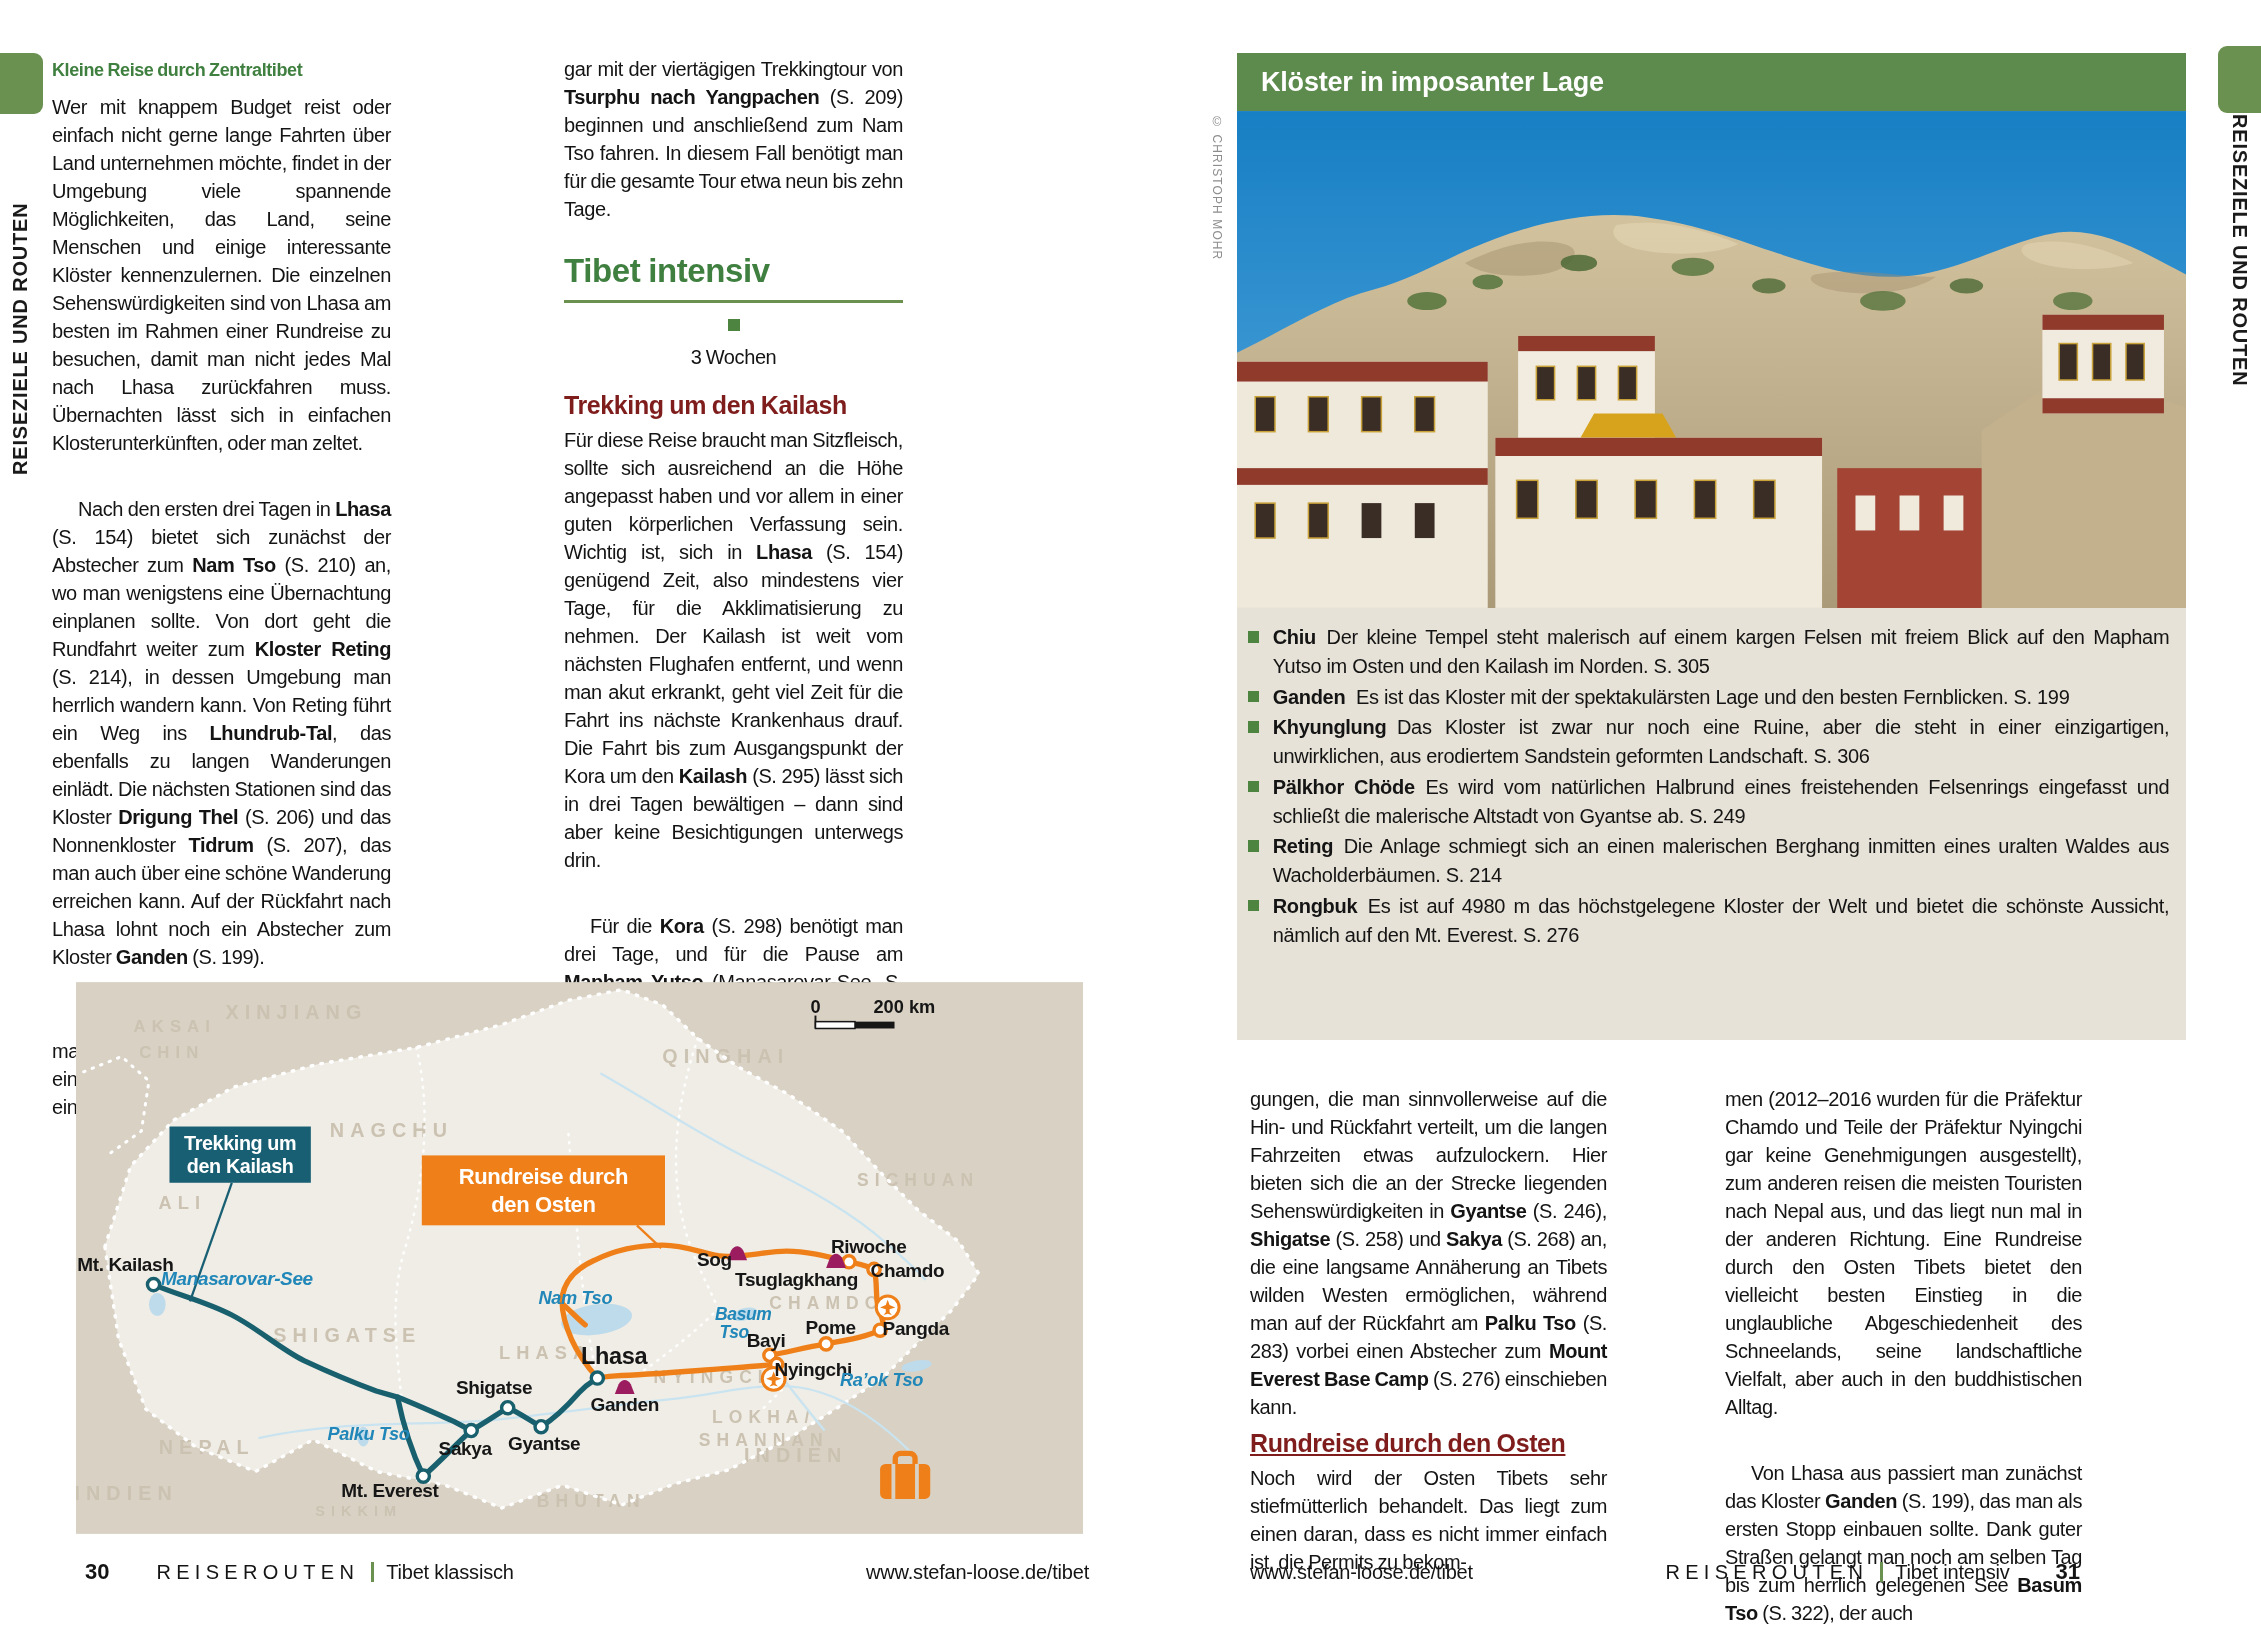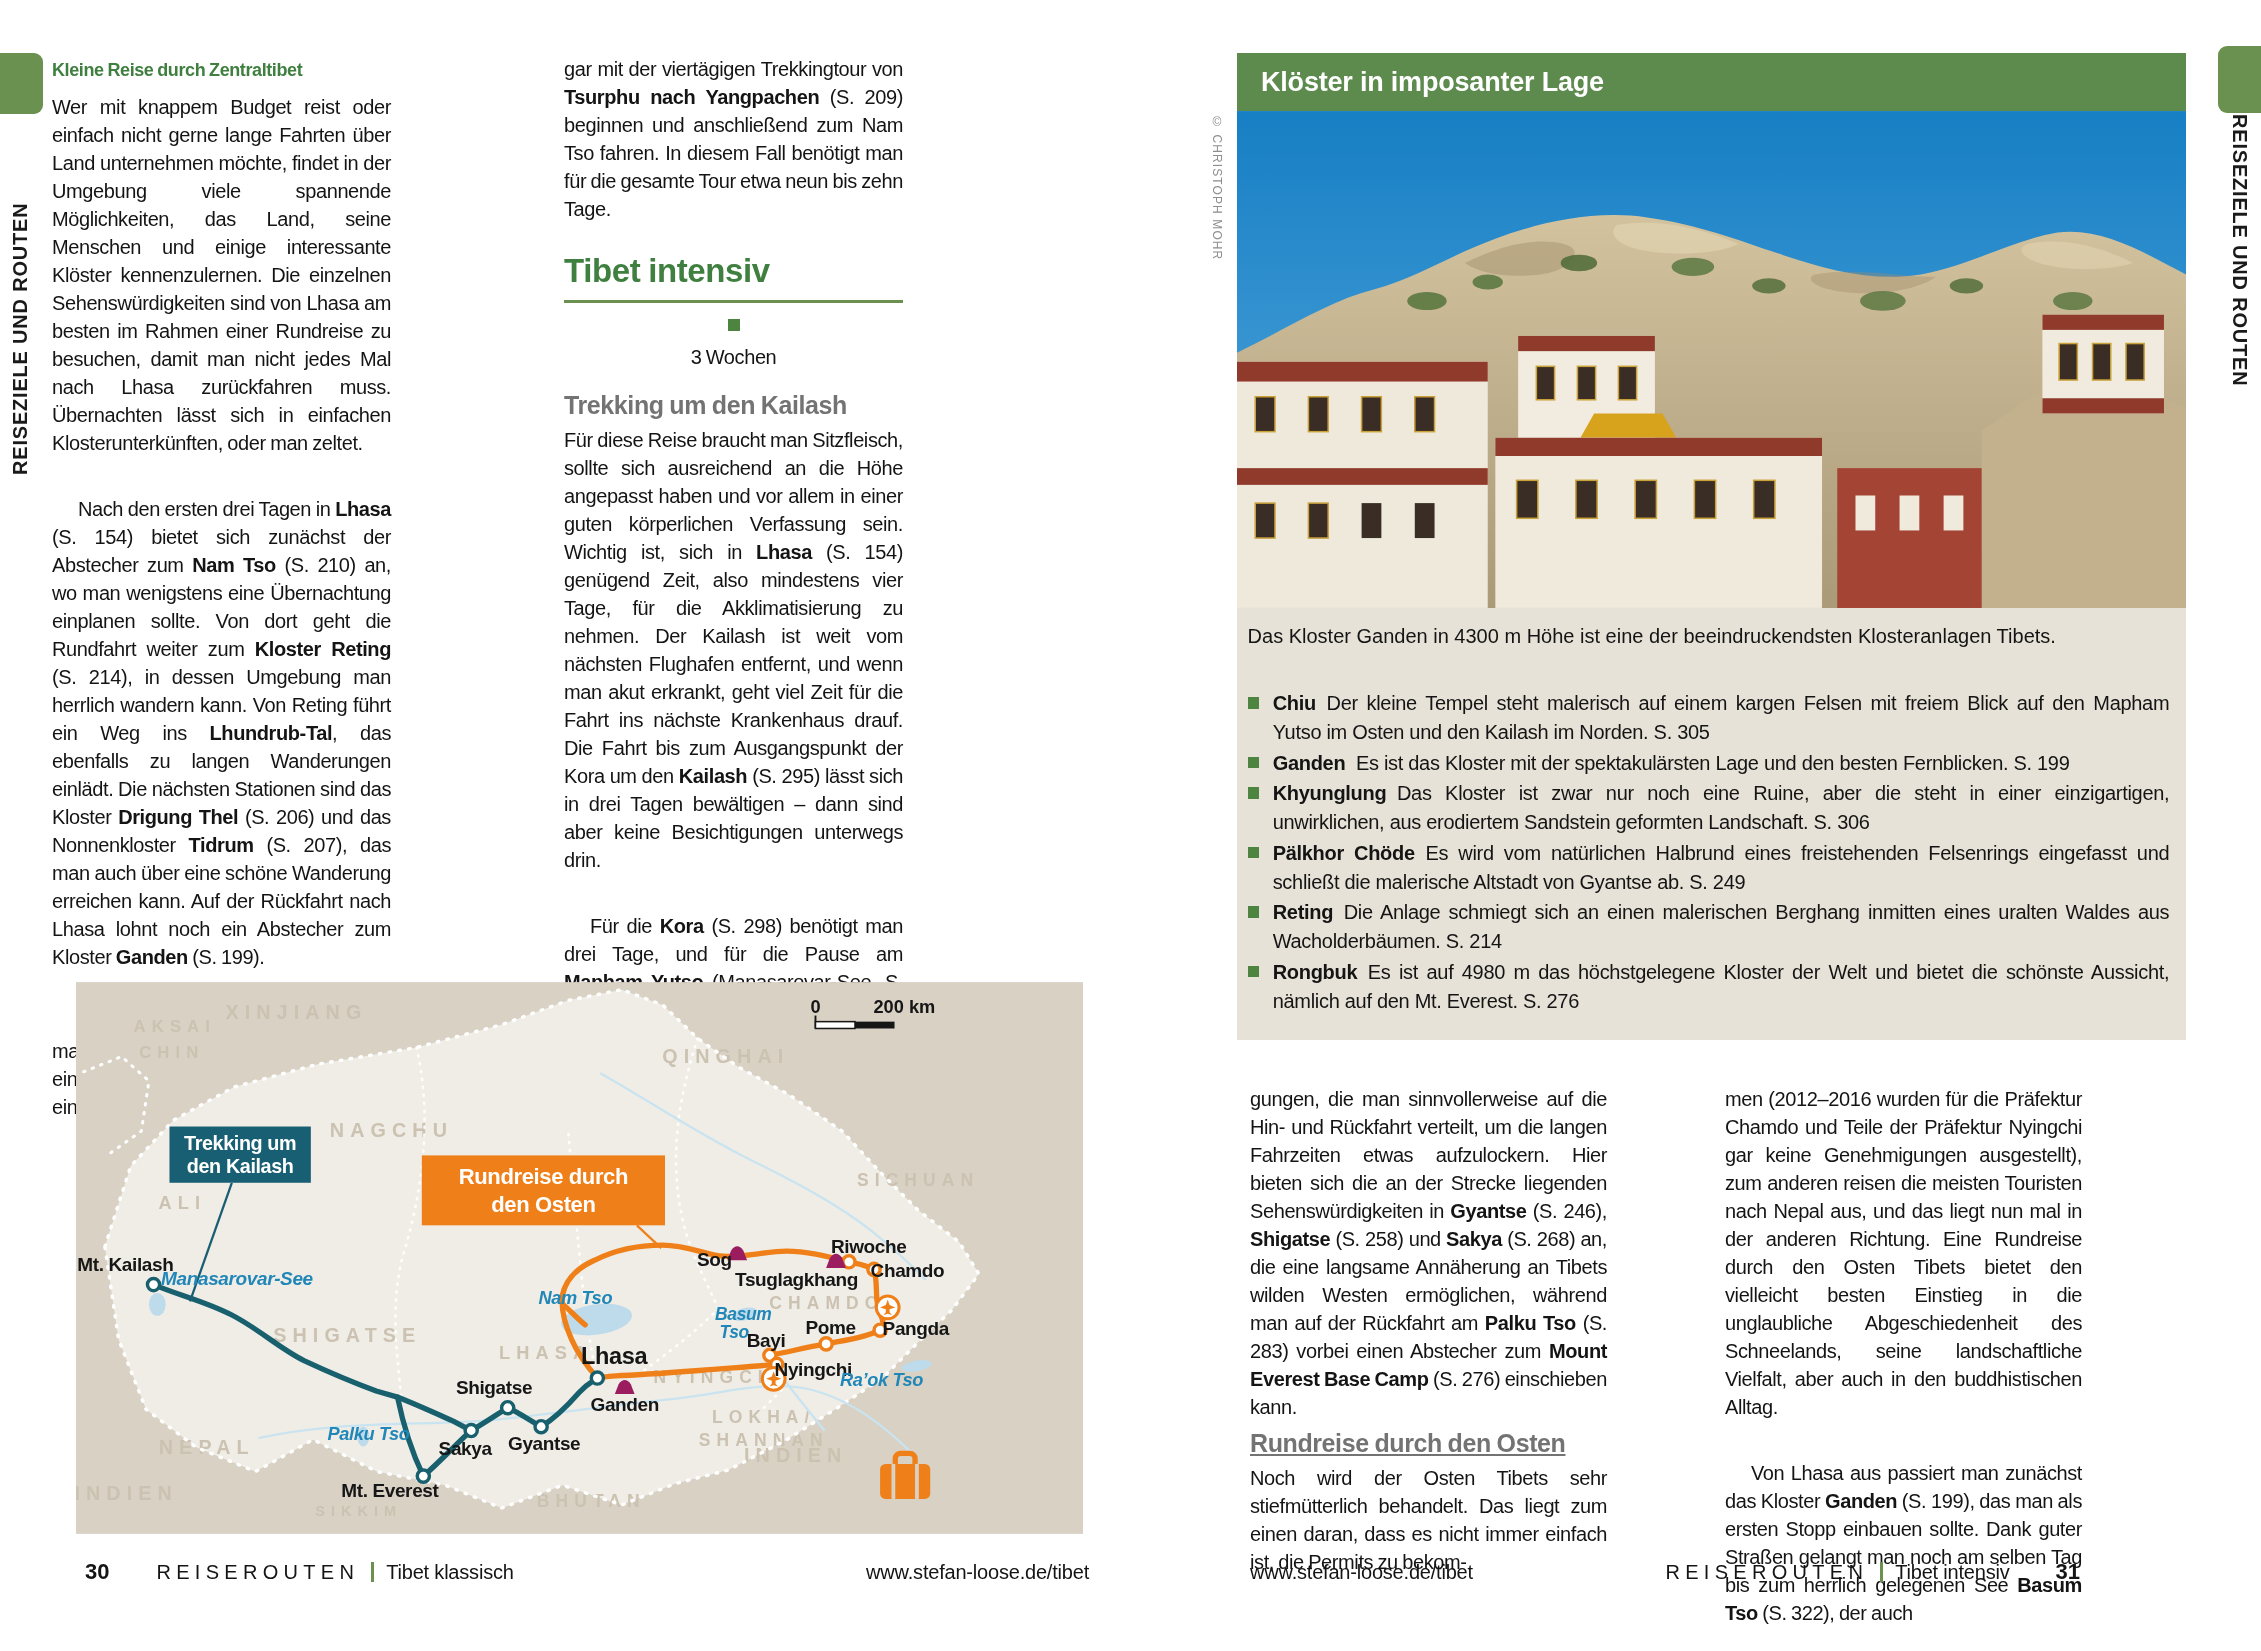--- a/index.html
+++ b/index.html
@@ -10,21 +10,21 @@
        letter-spacing:-0.4px;word-spacing:-0.8px;}
   .col p{margin:0;}
   .col p.ind{text-indent:26px;margin-top:38px;}
   .h-col{color:#3f7f3f;font-weight:bold;font-size:18px;line-height:30px;
          margin:0 0 7.6px 0;letter-spacing:-0.4px;text-align:left;}
   .h-section{color:#3f7f3f;font-weight:bold;font-size:33px;line-height:36px;
              margin:30px 0 0 0;padding-bottom:10.6px;border-bottom:3px solid #6b9150;
              text-align:left;letter-spacing:-0.4px;}
   .duration{display:flex;align-items:center;gap:12px;margin:16.7px 0 20px 0;text-align:left;flex-direction:column;}
   .sq{width:12px;height:12px;background:#4c8440;flex:0 0 auto;}
-  .h-sub{color:#737373;font-weight:bold;font-size:25px;line-height:29px;
+  .h-sub{color:#7f1d1d;font-weight:bold;font-size:25px;line-height:29px;
          margin:0 0 6px 0;text-align:left;letter-spacing:-0.4px;}
   
   .tabL{position:absolute;left:0;top:53px;width:43px;height:61px;background:#6b9150;
         border-radius:0 9px 9px 0;}
   .tabR{position:absolute;left:2218px;top:46px;width:43px;height:67px;background:#6b9150;
         border-radius:9px 0 0 9px;}
   .vertL{position:absolute;left:9px;top:125px;height:350px;writing-mode:vertical-rl;
          transform:rotate(180deg);font-weight:bold;font-size:20px;letter-spacing:0.8px;
          white-space:nowrap;color:#1a1a1a;}
   .vertR{position:absolute;left:2228px;top:114px;height:350px;writing-mode:vertical-rl;
@@ -325,21 +325,20 @@
 
         <rect x="790" y="470" width="190" height="184" fill="#a34434"></rect>
         <rect x="814" y="506" width="26" height="46" fill="#f0eadd"></rect>
         <rect x="872" y="506" width="26" height="46" fill="#f0eadd"></rect>
         <rect x="930" y="506" width="26" height="46" fill="#f0eadd"></rect>
       </g>
     </svg>
   </div>
 
   <div class="infobox">
-    <div class="caption">Das Kloster Ganden in 4300 m Höhe ist eine der beeindruckendsten Klosteranlagen Tibets.</div>
     <div class="hl">
       <span class="sq"></span>
       <span class="hl-text"><b>Chiu</b><span>Der kleine Tempel steht malerisch auf einem kargen Felsen mit freiem Blick auf den Mapham Yutso im Osten und den Kailash im Norden. S. 305</span></span>
     </div>
     <div class="hl">
       <span class="sq"></span>
       <span class="hl-text"><b>Ganden</b><span>Es ist das Kloster mit der spektakulärsten Lage und den besten Fernblicken. S. 199</span></span>
     </div>
     <div class="hl">
       <span class="sq"></span>

